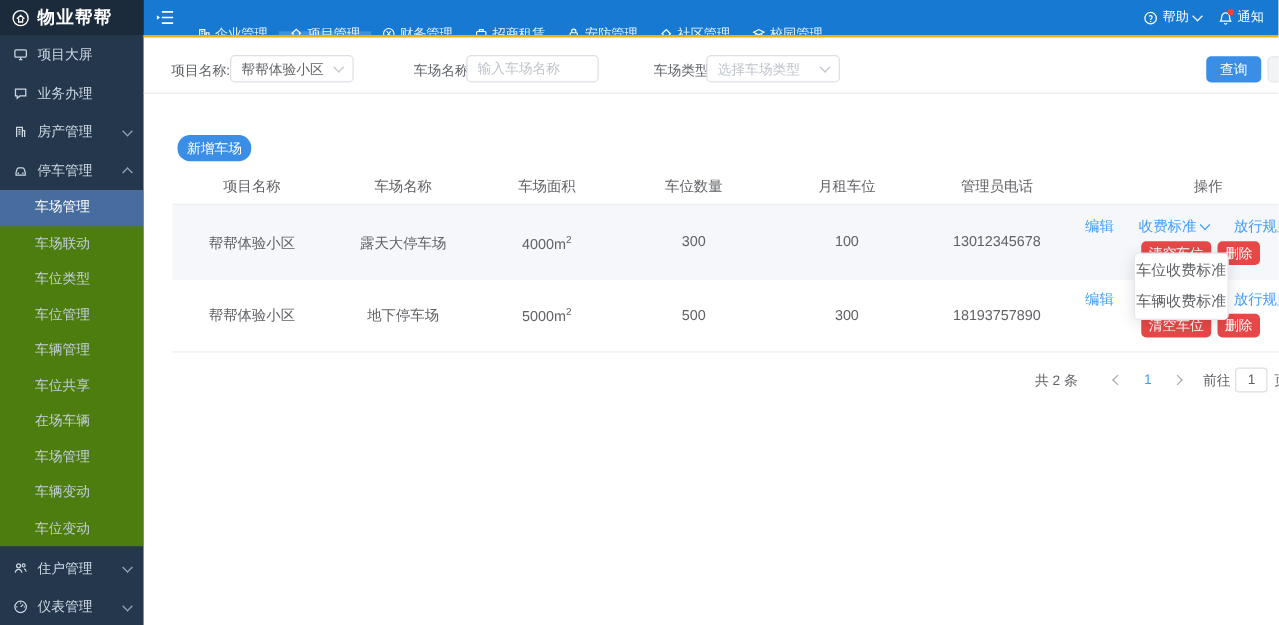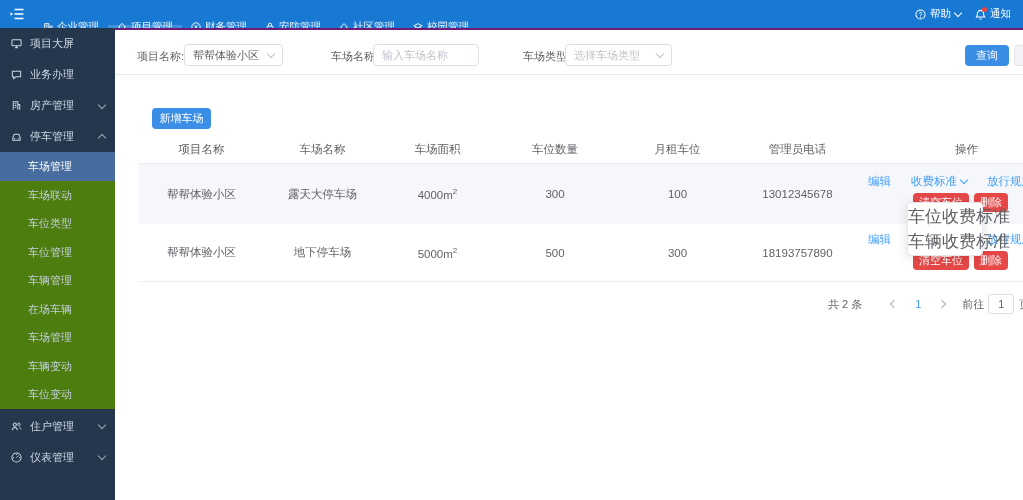--- a/index.html
+++ b/index.html
@@ -29,34 +29,34 @@
   .sub-item.selected { background:#476c9e; color:#fff; }
   .icon { flex:none; display:inline-flex; }
 
   .chv { display:inline-block; width:5px; height:5px; border-right:1.2px solid currentColor; border-bottom:1.2px solid currentColor; }
   .chv.down { transform:rotate(45deg); margin-top:-2px; }
   .chv.up { transform:rotate(-135deg); margin-top:2px; }
   .chv.left { transform:rotate(135deg); }
   .chv.right { transform:rotate(-45deg); }
 
   
-  .main { position:absolute; left:115px; top:28px; width:908px; height:472px; background:#fff; border-top:2px solid #701a75; box-sizing:border-box; }
+  .main { position:absolute; left:115px; top:28px; width:908px; height:472px; background:#fff; border-top:2px solid #eab308; box-sizing:border-box; }
   .filterbar { position:absolute; left:0; top:0; width:908px; height:44px; border-bottom:1px solid #e8eaee; }
   .f-label { position:absolute; top:19px; color:#5f6368; font-size:11px; }
   .f-box { position:absolute; top:14px; height:22px; box-sizing:border-box; border:1px solid #dcdfe6; border-radius:4px;
            display:flex; align-items:center; padding:0 8px; font-size:11px; color:#606266; background:#fff; }
   .f-box .chv { margin-left:auto; color:#c0c4cc; }
   .f-box.ph { color:#c0c4cc; }
   input.f-input { position:absolute; top:14px; height:22px; box-sizing:border-box; border:1px solid #dcdfe6; border-radius:4px;
                   padding:0 8px; font-size:11px; color:#606266; outline:none; font-family:inherit; }
   input.f-input::placeholder { color:#c0c4cc; }
   .btn-primary { background:#3a8ee6; color:#fff; border:none; border-radius:4px; font-size:11px; cursor:pointer; font-family:inherit; }
   .btn-ghost { background:#f2f4f7; border:1px solid #e2e5ea; border-radius:4px; }
 
-  .add-btn { position:absolute; left:37px; top:78px; width:59px; height:21px; }
+  .add-btn { position:absolute; left:27px; top:78px; width:59px; height:21px;border-radius:10px; }
 
   
   .table { position:absolute; left:23px; top:105px; width:1000px; }
   .t-head,.t-row { display:grid; grid-template-columns:127px 115px 115px 120px 125px 115px 283px; align-items:center; }
   .t-head { height:28px; border-bottom:1px solid #ebeef5; color:#8f9399; }
   .t-head .cell { font-size:11.5px; }
   .cell { text-align:center; color:#606266; font-size:11.5px; }
   .cell sup { font-size:8px; }
   .head-actions { text-align:center; padding-right:60px; }
   .t-row.r1 { height:60px; background:#f5f7fa; }
@@ -64,40 +64,49 @@
   .actions { align-self:stretch; display:flex; flex-direction:column; }
   .r1 .actions { padding-top:9px; } .r2 .actions { padding-top:7px; }
   .act-links { display:flex; align-items:center; gap:20px; padding-left:13px; height:16px; }
   .lnk { color:#409eff; font-size:11.5px; cursor:pointer; display:inline-flex; align-items:center; gap:4px; }
   .act-btns { display:flex; gap:5px; padding-left:58px; margin-top:4px; }
   .btn-danger { background:#e64848; color:#fff; border:none; border-radius:4px; height:19px; padding:0 6px; font-size:11px; cursor:pointer; font-family:inherit; }
 
   
   .popup { position:absolute; left:792px; top:172px; width:74px; background:#fff; border:1px solid #e4e7ed; border-radius:4px;
            box-shadow:0 2px 12px rgba(0,0,0,.12); z-index:5; padding:1px 0; }
-  .popup-item { height:25px; line-height:25px; text-align:center; font-size:17px; color:#606266; cursor:pointer; white-space:nowrap; }
+  .popup-item { height:25px; line-height:25px; text-align:center; font-size:12px; color:#606266; cursor:pointer; white-space:nowrap; }
 
   
   .pager { position:absolute; left:713px; top:263px; height:22px; display:flex; align-items:center; color:#606266; font-size:11px; white-space:nowrap; }
   .pager .total { margin-right:20px; }
   .pg-arrow { color:#a9adb3; padding:0 9px; cursor:pointer; display:inline-flex; align-items:center; }
   .pg-num { color:#409eff; padding:0 9px; cursor:pointer; }
   .goto-label { margin-left:8px; margin-right:4px; }
   .goto-input { width:26px; height:20px; box-sizing:border-box; border:1px solid #dcdfe6; border-radius:3px; text-align:center;
                 font-size:11px; color:#606266; outline:none; font-family:inherit; }
   .unit { margin:0 5px 0 5px; }
 
   svg { display:block; }
 </style>
 </head>
 <body>
 
 <div class="frame">
 
   <div class="topbar">
+    <div class="logo">
+      <span class="icon">
+        <svg width="15" height="15" viewBox="0 0 16 16">
+            <circle cx="8" cy="8" r="6.4" stroke="#fff" stroke-width="1.2" fill="none"></circle>
+            <path d="M4.8 8.6 8 5.6l3.2 3M6.3 8.3v3h3.4v-3" stroke="#fff" stroke-width="1.1" fill="none"></path>
+          </svg>
+      </span>
+      <span>物业帮帮</span>
+    </div>
     <div class="collapse">
       <svg width="14" height="12" viewBox="0 0 14 12">
           <path d="M4.5 1.5h9M4.5 6h9M4.5 10.5h9" stroke="#fff" stroke-width="1.3"></path>
           <path d="M3 6 0.5 4.2v3.6z" fill="#fff"></path>
         </svg>
     </div>
     <div class="nav">
       <div class="nav-item">
         <span class="icon">
             <svg width="10" height="10" viewBox="0 0 12 12">
@@ -115,20 +124,29 @@
         <span>项目管理</span>
       </div>
       <div class="nav-item">
         <span class="icon">
             <svg width="10" height="10" viewBox="0 0 12 12">
               <circle cx="6" cy="6" r="5" stroke="#fff" fill="none" stroke-width="1.1"></circle>
               <path d="M4 3.5 6 6l2-2.5M6 6v3M4.5 7h3" stroke="#fff" fill="none" stroke-width="1"></path>
             </svg>
           </span>
         <span>财务管理</span>
+      </div>
+      <div class="nav-item">
+        <span class="icon">
+            <svg width="10" height="10" viewBox="0 0 12 12">
+              <rect x="1.5" y="3.8" width="9" height="6.5" rx="1" stroke="#fff" fill="none" stroke-width="1.1"></rect>
+              <path d="M4.2 3.8V2h3.6v1.8" stroke="#fff" fill="none" stroke-width="1.1"></path>
+            </svg>
+          </span>
+        <span>招商租赁</span>
       </div>
       <div class="nav-item">
         <span class="icon">
             <svg width="10" height="10" viewBox="0 0 12 12">
               <rect x="2.5" y="5" width="7" height="5.5" rx="1" stroke="#fff" fill="none" stroke-width="1.1"></rect>
               <path d="M4 5V3.5a2 2 0 0 1 4 0V5" stroke="#fff" fill="none" stroke-width="1.1"></path>
             </svg>
           </span>
         <span>安防管理</span>
       </div>
@@ -212,20 +230,21 @@
         </span>
       <span>停车管理</span>
       <span class="chv up"></span>
     </div>
     <div class="submenu">
       <div class="sub-item selected">车场管理</div>
       <div class="sub-item">车场联动</div>
       <div class="sub-item">车位类型</div>
       <div class="sub-item">车位管理</div>
       <div class="sub-item">车辆管理</div>
+      <div class="sub-item">车位共享</div>
       <div class="sub-item">在场车辆</div>
       <div class="sub-item">车场管理</div>
       <div class="sub-item">车辆变动</div>
       <div class="sub-item">车位变动</div>
     </div>
     <div class="side-item" style="margin-top:2px;">
       <span class="icon">
           <svg width="11" height="11" viewBox="0 0 12 12">
             <circle cx="4.2" cy="4" r="1.7" stroke="currentColor" fill="none" stroke-width="1.1"></circle>
             <path d="M1.3 10c.3-2 1.4-3 2.9-3s2.6 1 2.9 3" stroke="currentColor" fill="none" stroke-width="1.1"></path>

